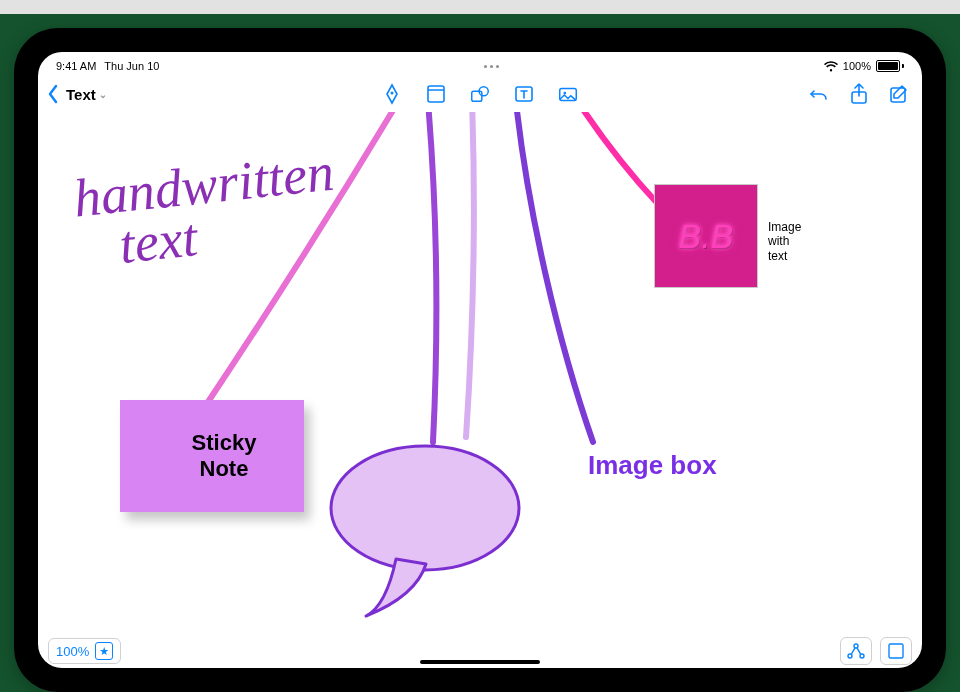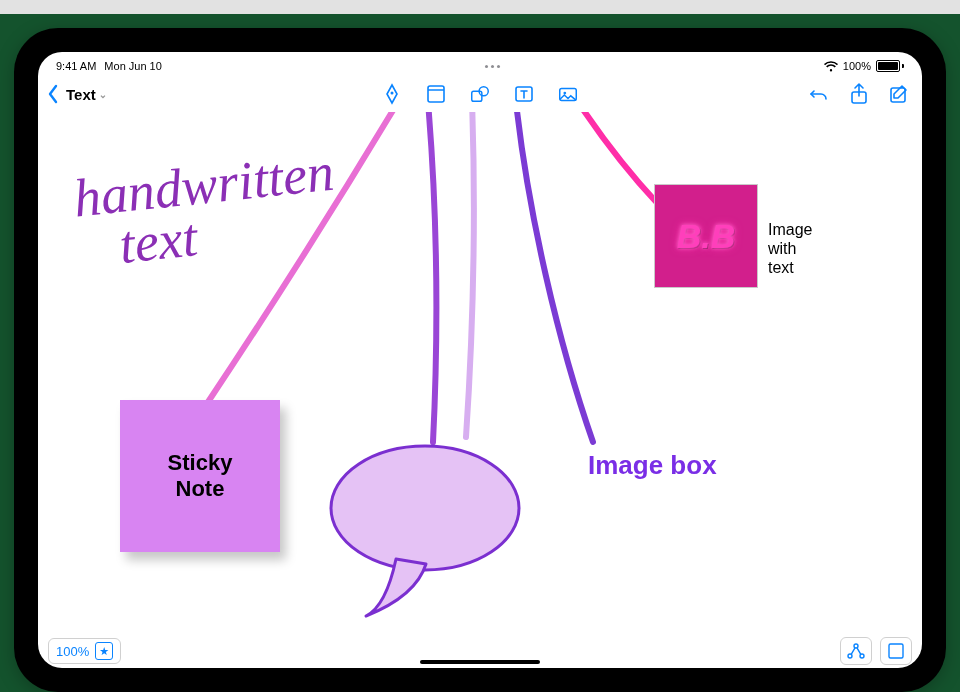--- a/index.html
+++ b/index.html
@@ -22,45 +22,45 @@
   .tb-left{position:absolute;left:8px;display:flex;align-items:center;gap:4px;}
   .back-chevron svg{display:block;}
   .doc-title{font-size:15px;font-weight:600;color:#000;margin-left:2px;display:flex;align-items:center;gap:3px;}
   .doc-title .chev{font-size:10px;color:#989898;}
   .tb-center{position:absolute;left:50%;transform:translateX(-50%);display:flex;gap:22px;}
   .tb-right{position:absolute;right:12px;display:flex;gap:18px;}
   .tool-icon{width:22px;height:22px;display:flex;align-items:center;justify-content:center;color:#0a84ff;}
   
   .canvas{position:absolute;left:0;right:0;top:60px;bottom:34px;background:#fff;overflow:hidden;}
   .handwritten{position:absolute;left:38px;top:48px;font-family:"Brush Script MT","Snell Roundhand",cursive;font-style:italic;font-size:54px;line-height:0.95;color:#8b2fb5;transform:rotate(-6deg);white-space:pre;}
-  .sticky{position:absolute;left:82px;top:288px;width:160px;height:152px;background:#d884f2;box-shadow:6px 8px 10px rgba(0,0,0,0.22);display:flex;align-items:center;justify-content:center;text-align:center;font-size:22px;font-weight:600;color:#000;white-space:pre-line;}
+  .sticky{position:absolute;left:82px;top:288px;width:160px;height:112px;background:#d884f2;box-shadow:6px 8px 10px rgba(0,0,0,0.22);display:flex;align-items:center;justify-content:center;text-align:center;font-size:22px;font-weight:600;color:#000;white-space:pre-line;padding-left:24px;}
   .bubble{position:absolute;left:288px;top:324px;width:198px;height:188px;}
   .bubble-label{position:absolute;left:0;top:60px;width:198px;text-align:center;font-size:15px;font-weight:600;font-style:italic;color:#000;}
   .textbox{position:absolute;left:550px;top:338px;font-size:26px;font-weight:800;color:#7a2ee6;}
   .neon{position:absolute;left:616px;top:72px;width:102px;height:102px;border:1px solid #c9c9c9;background:#d21f8c;display:flex;align-items:center;justify-content:center;}
-  .neon-inner{font-family:"Arial Rounded MT Bold",sans-serif;font-style:italic;font-size:34px;font-weight:700;color:#ff3fbb;text-shadow:0 0 4px #ff6ad0,0 0 8px #ff2fa7,1px 1px 0 #7a1050;}
-  .img-caption{position:absolute;left:730px;top:108px;font-size:16px;font-weight:500;color:#000;line-height:1.2;white-space:pre-line;}
+  .neon-inner{font-family:"Arial Rounded MT Bold",sans-serif;font-style:italic;font-size:34px;font-weight:400;color:#ff3fbb;text-shadow:0 0 4px #ff6ad0,0 0 8px #ff2fa7,1px 1px 0 #7a1050;}
+  .img-caption{position:absolute;left:730px;top:108px;font-size:12px;font-weight:500;color:#000;line-height:1.2;white-space:pre-line;}
   .strokes{position:absolute;inset:0;pointer-events:none;}
   
   .bottombar{position:absolute;left:0;right:0;bottom:0;height:34px;display:flex;align-items:center;justify-content:space-between;padding:0 10px;}
   .zoom{display:flex;align-items:center;gap:6px;border:1px solid #d0d0d0;border-radius:6px;padding:3px 7px;font-size:13px;font-weight:500;color:#0a84ff;}
   .zoom .star{width:16px;height:16px;border:1.5px solid #0a84ff;border-radius:3px;display:flex;align-items:center;justify-content:center;font-size:11px;color:#0a84ff;}
   .br-tools{display:flex;gap:8px;}
   .home-ind{position:absolute;left:50%;bottom:4px;transform:translateX(-50%);width:120px;height:4px;border-radius:3px;background:#000;}
 </style>
 </head>
 <body>
 <div class="stage">
   <div class="ipad">
     <div class="screen">
 
       <div class="status">
         <div class="left">
           <span>9:41 AM</span>
-          <span>Mon Jun 10</span>
+          <span>Thu Jun 10</span>
         </div>
         <div class="dots">
             <span></span>
             <span></span>
             <span></span>
           </div>
         <div class="right">
           <span class="wifi">
             <svg width="14" height="11" viewBox="0 0 14 11">
                 <path d="M7 10.5a1.2 1.2 0 100-2.4 1.2 1.2 0 000 2.4zM3.2 6.4a5.4 5.4 0 017.6 0l1.1-1.1a7 7 0 00-9.8 0l1.1 1.1zM1 4.2a8.5 8.5 0 0112 0l1-1.1a10 10 0 00-14 0L1 4.2z" fill="#000"></path>

